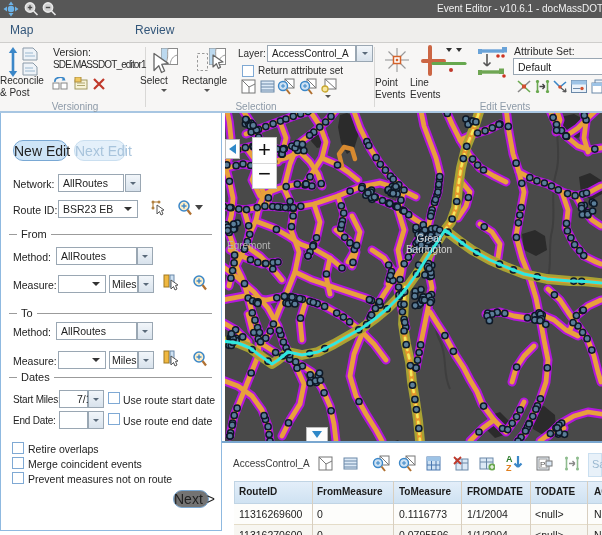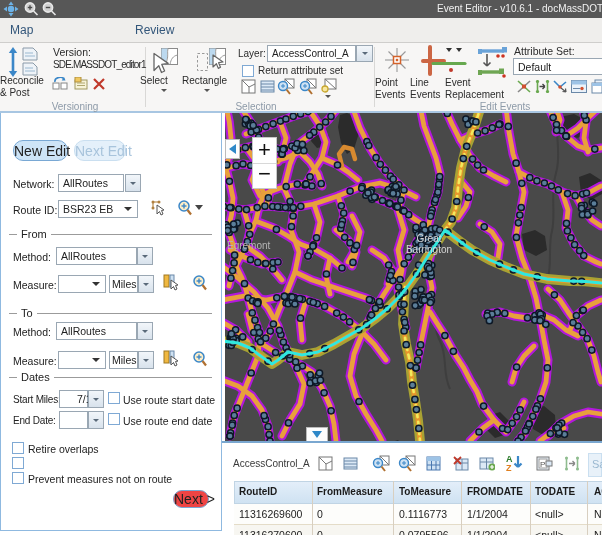--- a/index.html
+++ b/index.html
@@ -187,21 +187,20 @@
   <rect x="25" y="2" width="5" height="5.5" fill="#6aa3d8"></rect>
       <rect x="1" y="4" width="4" height="5" fill="#6aa3d8"></rect>
   <circle cx="21" cy="11" r="1.8" fill="#cc3322"></circle>
       <circle cx="26" cy="11" r="1.8" fill="#cc3322"></circle>
   <path d="M10,9 L10,21 M10,21 L6.5,17.5 M10,21 L13.5,17.5" stroke="#555" stroke-width="1.6" fill="none"></path>
   <line x1="2" y1="27" x2="24" y2="27" stroke="#6fa653" stroke-width="3.4"></line>
   <rect x="22" y="23.5" width="5" height="5.5" fill="#6fa653"></rect>
       <rect x="1" y="25" width="4" height="5" fill="#6fa653"></rect>
   <circle cx="27" cy="31" r="1.8" fill="#cc3322"></circle>
  </svg>
- <div class="btnlabel" style="left:445px;top:34px;width:80px">Event<br>Replacement</div>
  <div class="rtext" style="left:514px;top:2px">Attribute Set:</div>
  <div class="ddbox" style="left:513px;top:15px;width:95px;height:17px">Default</div>
 
  <svg class="abs" style="left:517px;top:37px" width="14" height="13" viewBox="0 0 14 13">
   <line x1="1" y1="1" x2="13" y2="12" stroke="#6aa84f" stroke-width="1.6"></line>
   <line x1="13" y1="1" x2="1" y2="12" stroke="#888" stroke-width="1.6"></line>
   <rect x="5" y="4.5" width="4" height="4" fill="#d05030"></rect>
  </svg>
  <svg class="abs" style="left:535px;top:36px" width="15" height="15" viewBox="0 0 15 15">
   <g stroke="#6aa84f" stroke-width="1.6">
@@ -310,23 +309,24 @@
  <div class="chk" style="left:107px;top:279px"></div>
  <div class="plabel" style="left:122px;top:281px">Use route start date</div>
  <div class="plabel" style="left:12px;top:302px;font-size:10px;letter-spacing:-0.2px">End Date:</div>
  <div class="ddbox" style="left:58px;top:298px;width:29px;height:18px"></div>
  <div class="ddbtn" style="left:87px;top:298px;width:16px;height:18px"></div>
  <div class="chk" style="left:107px;top:300px"></div>
  <div class="plabel" style="left:122px;top:302px">Use route end date</div>
  <div class="chk" style="left:11px;top:329px"></div>
  <div class="plabel" style="left:27px;top:330px">Retire overlaps</div>
  <div class="chk" style="left:11px;top:344px"></div>
+ <div class="plabel" style="left:27px;top:345px">Merge coincident events</div>
  <div class="chk" style="left:11px;top:359px"></div>
  <div class="plabel" style="left:27px;top:360px">Prevent measures not on route</div>
- <div class="pbtn" style="left:172px;top:377px;width:36px;height:18px;line-height:17px;background:#ef4444;border:1px solid #79a8d4">Next &gt;</div>
+ <div class="pbtn" style="left:172px;top:377px;width:36px;height:18px;line-height:17px;background:#737373;border:1px solid #79a8d4">Next &gt;</div>
 
 </div>
 
 <div class="abs" id="map">
 <svg width="377" height="328" viewBox="0 0 377 328" style="display:block">
 <rect width="377" height="328" fill="#494949"></rect>
 <path d="M115,2 L122,0 L132,5 L134,20 L129,36 L122,41 L116,30 L113,14 Z" fill="#2b2b2b"></path>
 <path d="M335,4 L349,1 L362,8 L363,21 L352,25 L339,18 Z" fill="#2b2b2b"></path>
 <path d="M297,121 L310,117 L320,123 L322,137 L311,143 L299,137 Z" fill="#2b2b2b"></path>
 <path d="M354,64 L365,60 L376,67 L377,81 L366,87 L356,80 Z" fill="#2b2b2b"></path>

